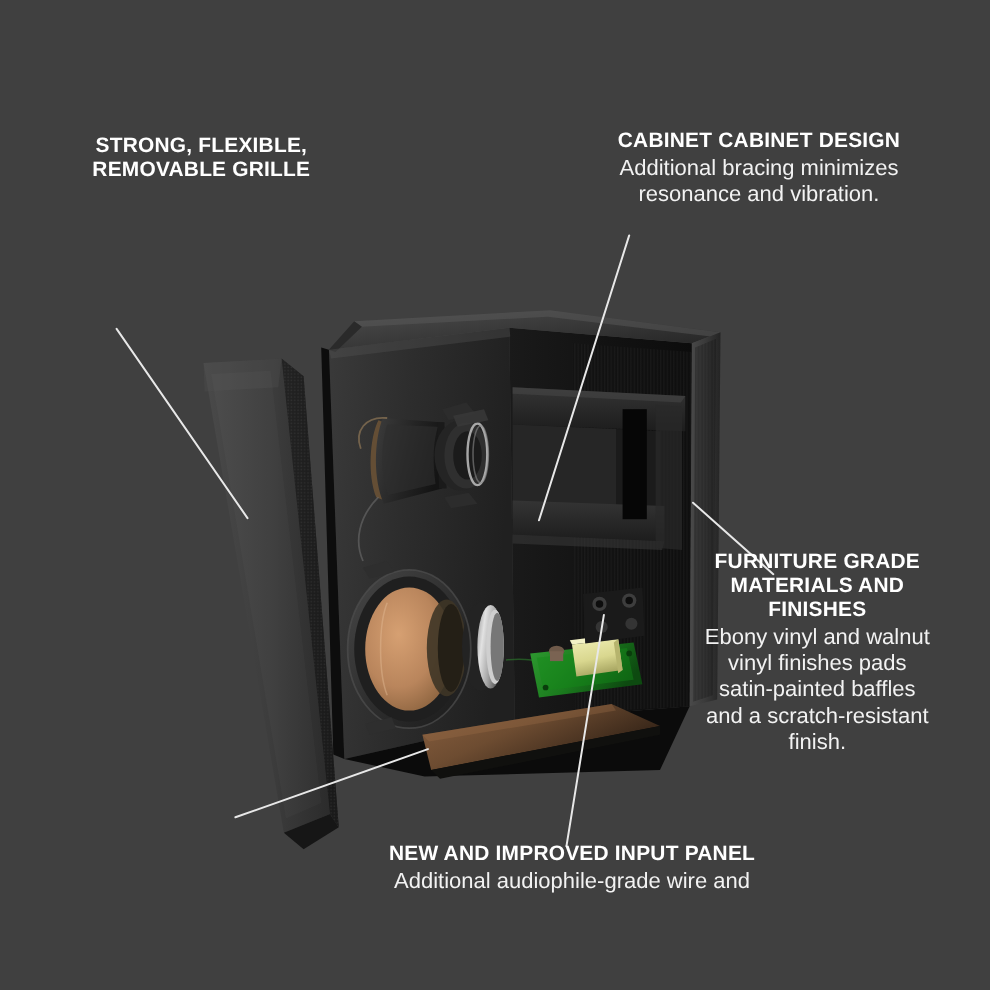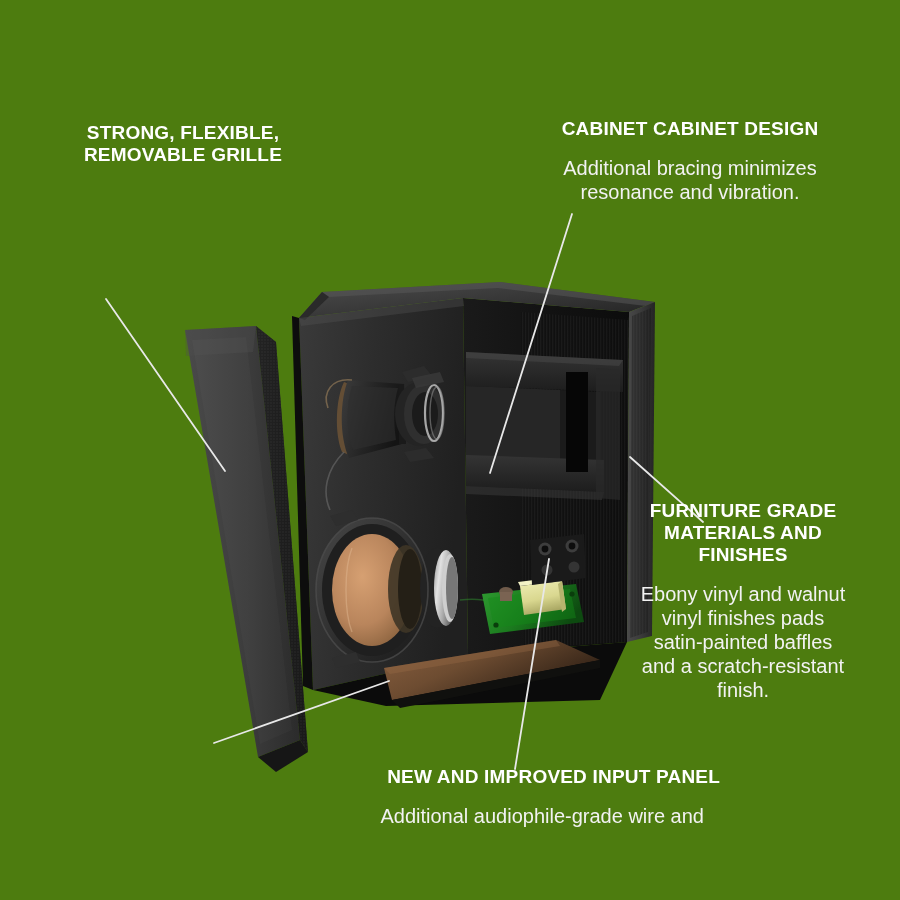--- a/index.html
+++ b/index.html
@@ -4,49 +4,49 @@
 <title>Speaker Cutaway Infographic</title>
 <style>
   html,body{margin:0;padding:0;background:#000;}
   body{
     font-family:"Liberation Sans","DejaVu Sans",sans-serif;
     -webkit-font-smoothing:antialiased;
   }
   #stage{
     position:relative;
     width:900px;height:900px;
-    background:#4d7c0f;
+    background:#404040;
     overflow:hidden;
   }
 
   
   .callout{position:absolute;color:#ffffff;}
   .callout .c-title{
     font-weight:700;
     font-size:19px;
     line-height:22px;
     letter-spacing:.2px;
     margin:0 0 1px 0;
     white-space:pre-line;
   }
   .callout .c-body{
     font-weight:400;
     font-size:20px;
     line-height:24px;
-    margin:16px;
+    margin:0;
     color:#f2f2f2;
     white-space:pre-line;
   }
   .ta-center{text-align:center;}
 
   #co-grille  {left:18px;  top:122px;  width:330px;}
   #co-cabinet {left:510px; top:118px;  width:360px;}
   #co-furn    {left:612px; top:500px;  width:262px;}
   #co-cork    {left:28px;  top:752px;  width:290px;}
-  #co-input   {left:320px; top:766px;  width:400px;text-align:right;}
+  #co-input   {left:320px; top:766px;  width:400px;}
 
   
   #leaders{position:absolute;left:0;top:0;width:900px;height:900px;pointer-events:none;}
 
   
   #product{position:absolute;left:0;top:0;width:900px;height:900px;}
 </style>
 </head>
 <body>
 

